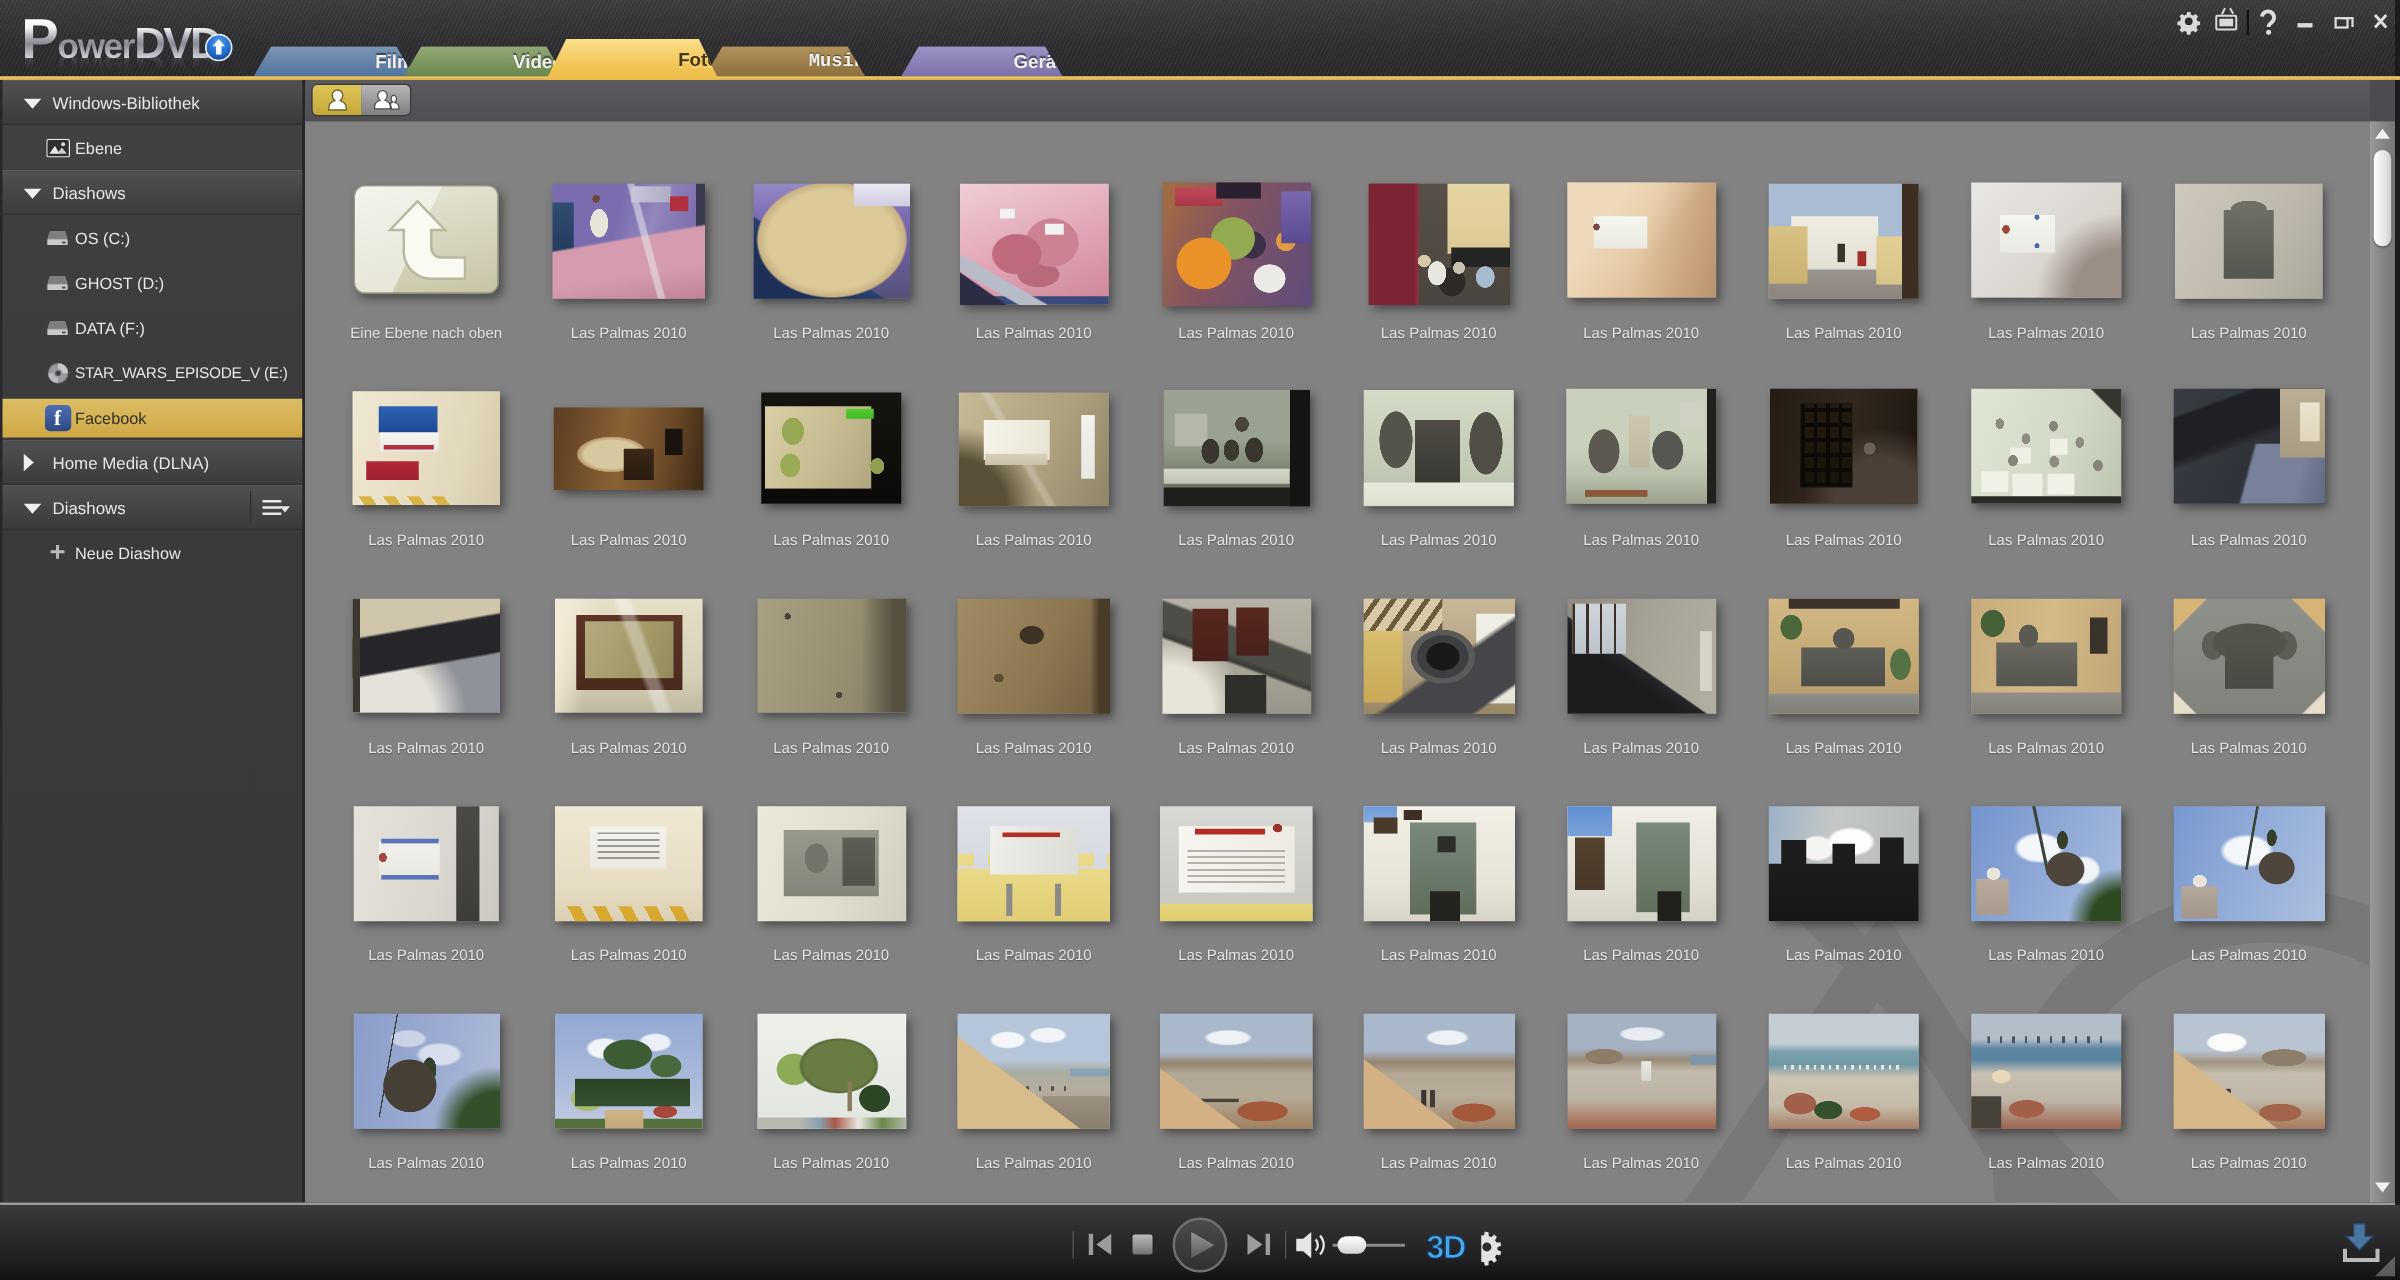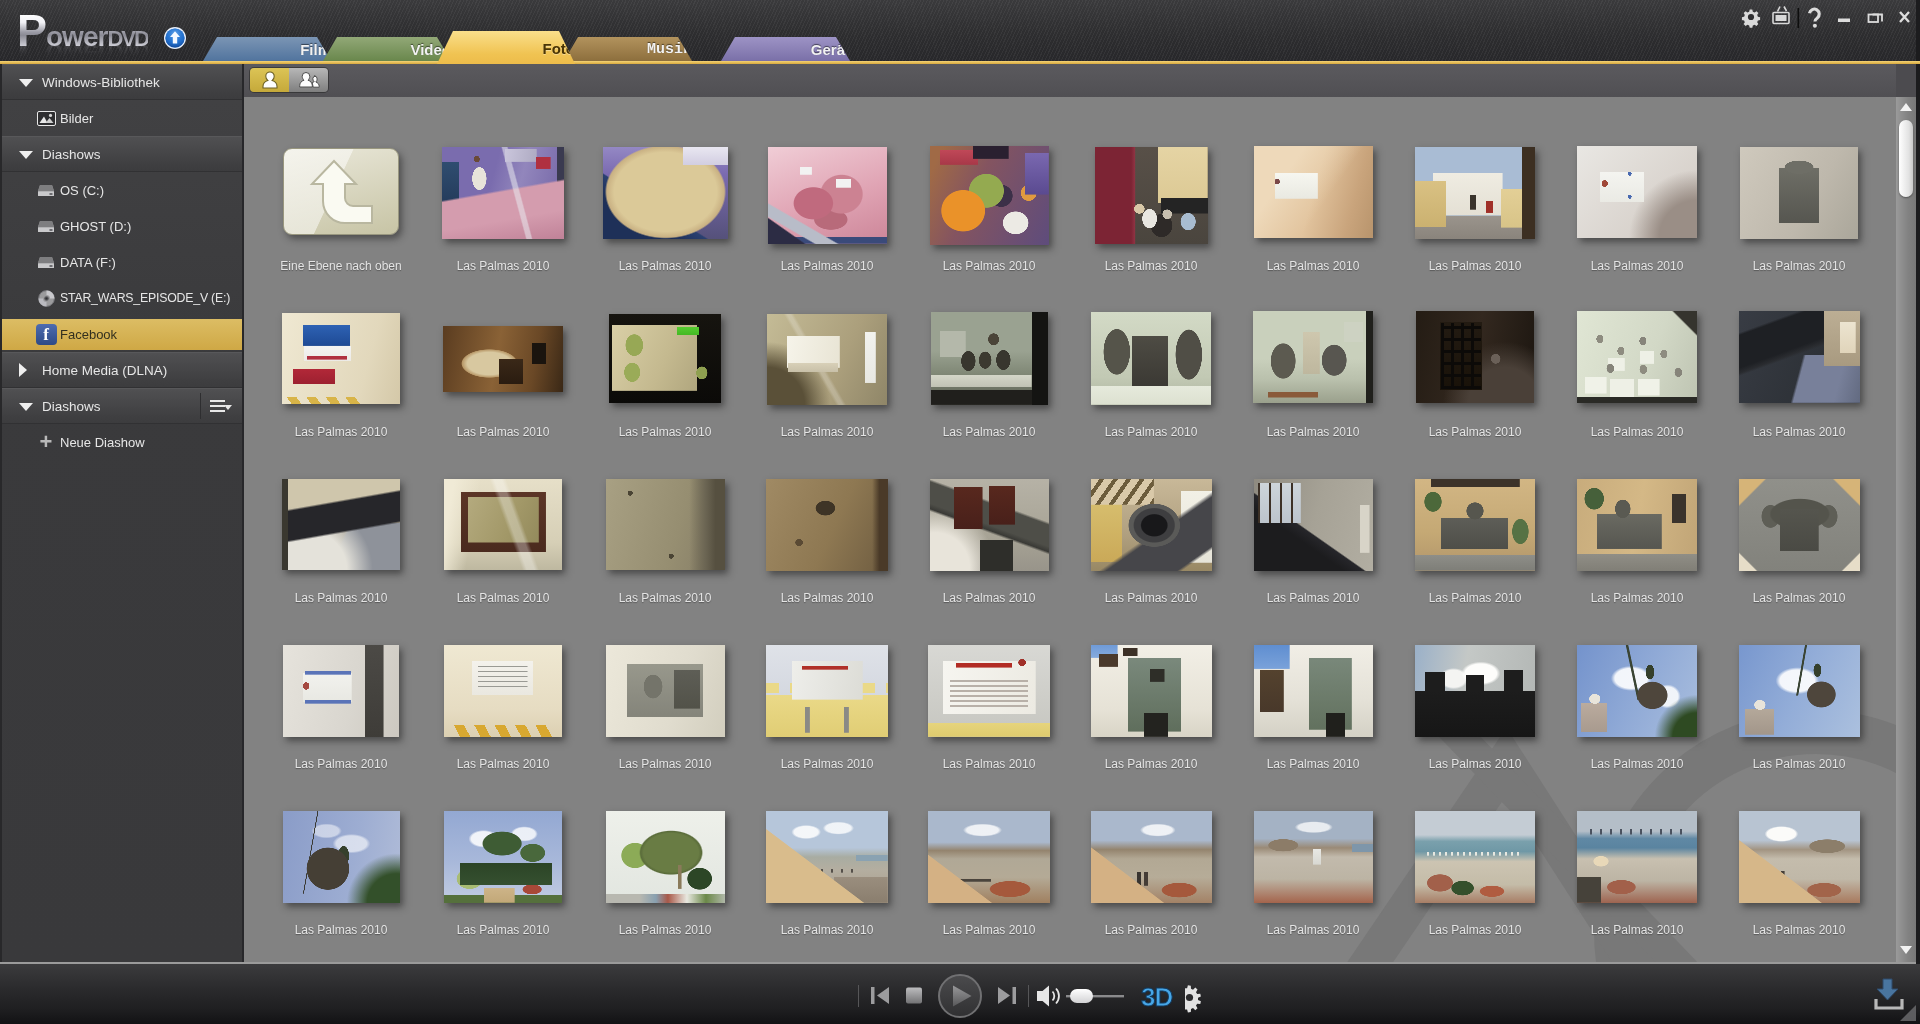--- a/index.html
+++ b/index.html
@@ -12,21 +12,21 @@
  linear-gradient(180deg,#3a3a3c,#2d2d2f 55%,#27272a);}
 #yline{position:absolute;left:0;top:61px;width:1920px;height:3px;z-index:6;
  background:linear-gradient(#f3d376,#d9a93e);}
 #logo{position:absolute;left:17px;top:4px;z-index:3;white-space:nowrap;
  font-weight:bold;letter-spacing:-1px;
  background:linear-gradient(180deg,#ffffff 18%,#f2f2f6 34%,#9b9ba5 52%,#8a8a94 58%,#dcdce4 82%,#f6f6fa);
  -webkit-background-clip:text;background-clip:text;color:transparent;
  -webkit-box-reflect:below -26px linear-gradient(rgba(0,0,0,0) 55%,rgba(255,255,255,.35));}
 #logo .p1{font-size:45px;line-height:54px;}
 #logo .p2{font-size:28px;}
-#logo .p3{font-size:22px;letter-spacing:-2px;margin-top:24px;}
+#logo .p3{font-size:35px;letter-spacing:-2px;margin-top:24px;}
 #orb{position:absolute;left:163px;top:26px;z-index:3;}
 #winbtns{position:absolute;right:0;top:0;z-index:3;}
 
 
 .tab{position:absolute;top:37px;height:24px;z-index:4;text-align:right;
  font-size:15px;font-weight:bold;color:#f2f2f2;line-height:26px;
  text-shadow:0 -1px 1px rgba(0,0,0,.55);
  clip-path:polygon(14px 0,calc(100% - 14px) 0,100% 100%,0 100%);}
 #tab-film{left:203px;width:128px;background:linear-gradient(#7b95b4,#51749e);}
 #tab-video{left:323px;width:128px;background:linear-gradient(#92a877,#69874c);}
@@ -156,21 +156,21 @@
       </div>
 <div class="srow sitem">
         <span class="sic">
           <svg width="19" height="15" viewBox="0 0 19 15">
             <rect x="0.5" y="0.5" width="18" height="14" rx="1.5" fill="#2e2e30" stroke="#e8e8e8"></rect>
             <path d="M2.5 12 L7 5.5 L10.5 12Z" fill="#e8e8e8"></path>
             <path d="M8.5 12 L12.5 7 L16.5 12Z" fill="#cfcfcf"></path>
             <circle cx="13.5" cy="4.4" r="1.6" fill="#d8d8d8"></circle>
           </svg>
         </span>
-        <span class="slabel">Bilder</span>
+        <span class="slabel">Ebene</span>
       </div>
 <div class="srow shdr">
         <span class="tri tri-down"></span>
         <span class="slabel">Diashows</span>
       </div>
 <div class="srow sitem">
         <span class="sic">
           <svg width="18" height="13" viewBox="0 0 18 13">
             <path d="M3 1 h12 l2 6 v5 h-16 v-5 Z" fill="#9a9a9c"></path>
             <path d="M3 1 h12 l2 6 h-16 Z" fill="#7e7e80"></path>

